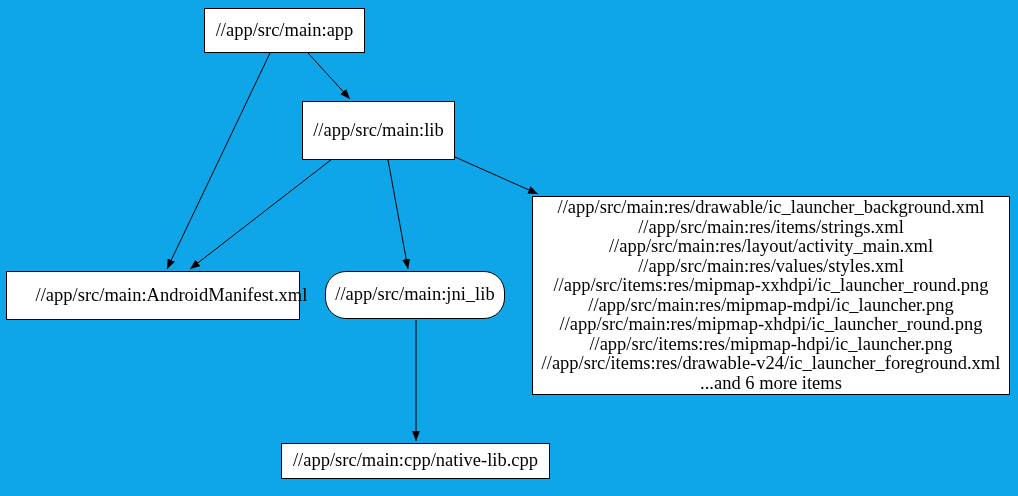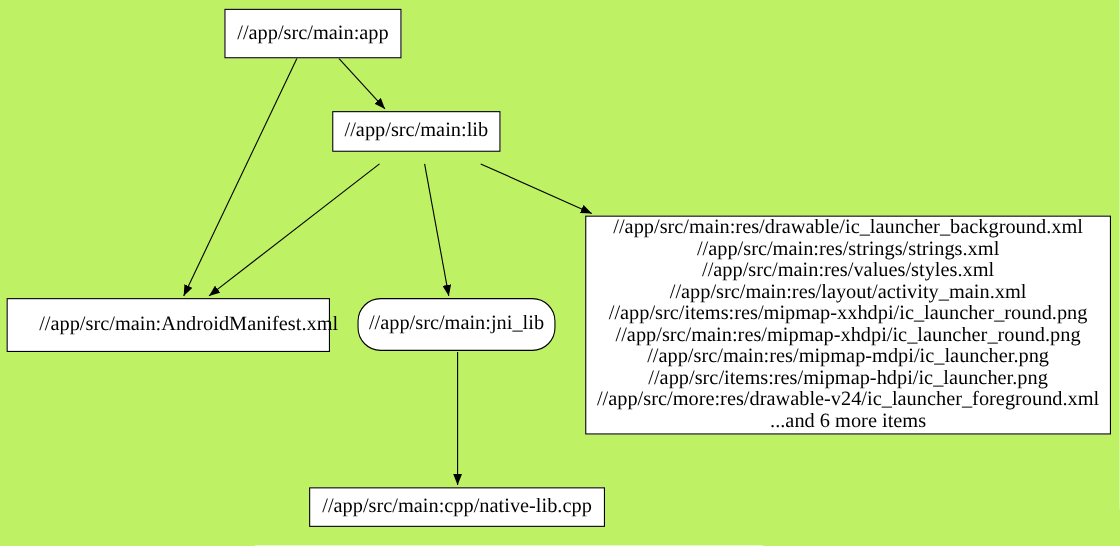--- a/index.html
+++ b/index.html
@@ -4,21 +4,21 @@
 <style>
   html, body {
     margin: 0;
     padding: 0;
     background: #ffffff;
   }
   .canvas {
     position: relative;
     width: 1018px;
     height: 496px;
-    background: #bef264;
+    background: #0ea5e9;
     font-family: "Liberation Serif", "DejaVu Serif", serif;
     color: #000000;
     overflow: hidden;
   }
   .edges-layer {
     position: absolute;
     left: 0;
     top: 0;
     width: 1018px;
     height: 496px;
@@ -34,21 +34,21 @@
     background: #ffffff;
     display: flex;
     align-items: center;
     justify-content: center;
     text-align: center;
     font-size: 18.5px;
     line-height: 1.05;
     white-space: nowrap;
   }
   .node-app          { left: 204px; top: 8px;   width: 161px; height: 45px; }
-  .node-lib          { left: 302px; top: 101px; width: 153px; height: 37px; }
+  .node-lib          { left: 302px; top: 101px; width: 153px; height: 59px; }
   .node-manifest     { left: 6px;   top: 271px; width: 294px; height: 49px; padding-left: 37px; }
   .node-jni-lib      { left: 325px; top: 271px; width: 180px; height: 48px; border-radius: 21px; }
   .node-native-lib   { left: 281px; top: 443px; width: 269px; height: 36px; }
   .node-res-group {
     left: 532px;
     top: 196px;
     width: 478px;
     height: 199px;
     flex-direction: column;
     justify-content: center;
@@ -88,28 +88,28 @@
   <div class="node node-manifest">
     <span>//app/src/main:AndroidManifest.xml</span>
   </div>
 
   <div class="node node-jni-lib">
     <span>//app/src/main:jni_lib</span>
   </div>
 
   <div class="node node-res-group">
     <div class="res-line">//app/src/main:res/drawable/ic_launcher_background.xml</div>
-    <div class="res-line">//app/src/main:res/strings/strings.xml</div>
+    <div class="res-line">//app/src/main:res/items/strings.xml</div>
+    <div class="res-line">//app/src/main:res/layout/activity_main.xml</div>
     <div class="res-line">//app/src/main:res/values/styles.xml</div>
-    <div class="res-line">//app/src/main:res/layout/activity_main.xml</div>
     <div class="res-line">//app/src/items:res/mipmap-xxhdpi/ic_launcher_round.png</div>
+    <div class="res-line">//app/src/main:res/mipmap-mdpi/ic_launcher.png</div>
     <div class="res-line">//app/src/main:res/mipmap-xhdpi/ic_launcher_round.png</div>
-    <div class="res-line">//app/src/main:res/mipmap-mdpi/ic_launcher.png</div>
     <div class="res-line">//app/src/items:res/mipmap-hdpi/ic_launcher.png</div>
-    <div class="res-line">//app/src/more:res/drawable-v24/ic_launcher_foreground.xml</div>
+    <div class="res-line">//app/src/items:res/drawable-v24/ic_launcher_foreground.xml</div>
     <div class="res-line">...and 6 more items</div>
   </div>
 
   <div class="node node-native-lib">
     <span>//app/src/main:cpp/native-lib.cpp</span>
   </div>
 
 </div>
 
 </body></html>

